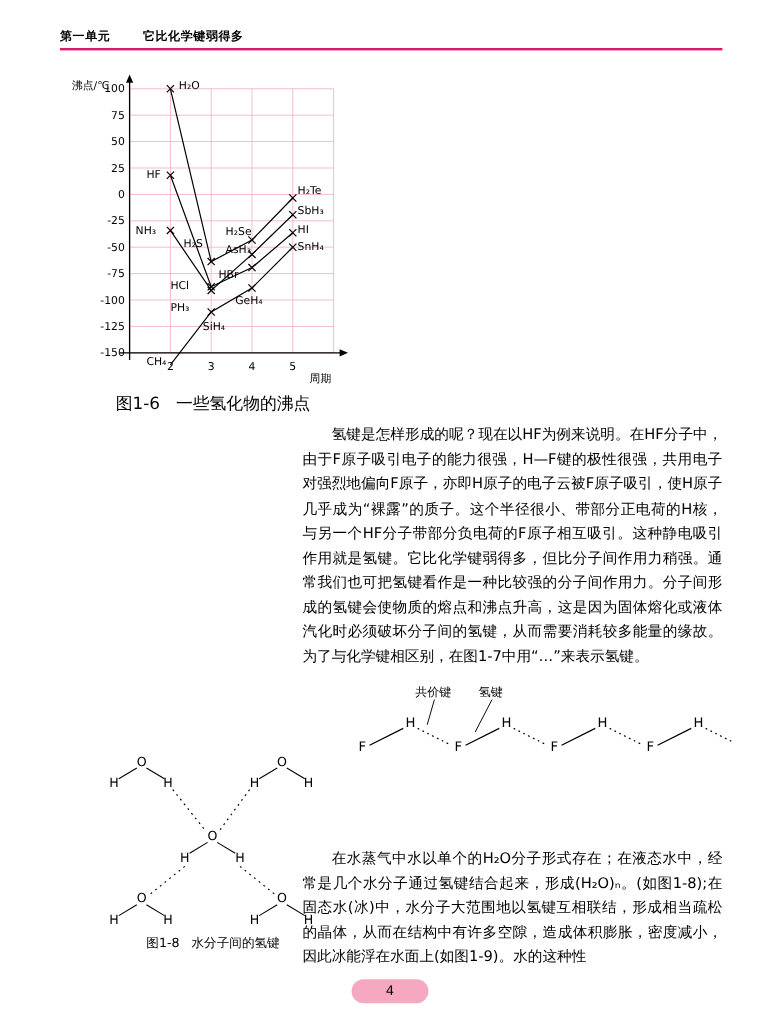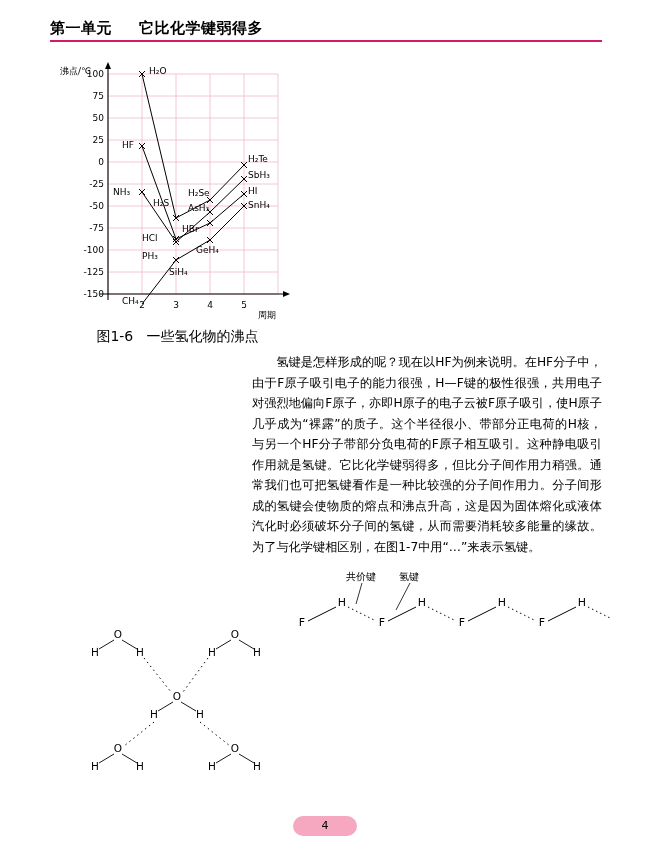--- a/index.html
+++ b/index.html
@@ -10,21 +10,21 @@
     position:relative;
     overflow:hidden;
   }
   .page{position:absolute;inset:0;}
 
   
   .header{
     position:absolute;left:50px;top:18px;width:552px;
   }
   .header-title{
-    font-size:15px;font-weight:bold;color:#000;
+    font-size:10px;font-weight:bold;color:#000;
     letter-spacing:0.5px;
     margin-top:36px;
   }
   .header-rule{
     position:absolute;left:50px;top:40px;width:552px;height:2px;
     background:#d61a6b;
   }
 
   
   .bodytext{
@@ -240,20 +240,24 @@
           <line x1="189" y1="132" x2="204" y2="141"></line>
         </g>
 
         <g stroke="#000" stroke-width="1" stroke-dasharray="1.5,3.5" fill="none">
           <line x1="94" y1="36" x2="121" y2="70"></line>
           <line x1="158" y1="36" x2="133" y2="70"></line>
           <line x1="104" y1="100" x2="74" y2="124"></line>
           <line x1="150" y1="100" x2="180" y2="124"></line>
         </g>
       </svg>
+      <div class="fig-caption" style="margin-top:2px;">
+        <span>图1-8</span>
+        &nbsp;&nbsp;<span>水分子间的氢键</span>
+      </div>
     </div>
   </div>
 
 
   <div style="position:absolute;left:252px;top:352px;width:350px;">
     <p class="bodytext indent" style="margin:0;">氢键是怎样形成的呢？现在以HF为例来说明。在HF分子中，由于F原子吸引电子的能力很强，H—F键的极性很强，共用电子对强烈地偏向F原子，亦即H原子的电子云被F原子吸引，使H原子几乎成为“裸露”的质子。这个半径很小、带部分正电荷的H核，与另一个HF分子带部分负电荷的F原子相互吸引。这种静电吸引作用就是氢键。它比化学键弱得多，但比分子间作用力稍强。通常我们也可把氢键看作是一种比较强的分子间作用力。分子间形成的氢键会使物质的熔点和沸点升高，这是因为固体熔化或液体汽化时必须破坏分子间的氢键，从而需要消耗较多能量的缘故。为了与化学键相区别，在图1-7中用“…”来表示氢键。</p>
   </div>
 
   <div style="position:absolute;left:284px;top:570px;width:330px;">
     <svg width="330" height="72" viewBox="0 0 330 72">
@@ -287,18 +291,21 @@
 
       <g stroke="#000" stroke-width="1" stroke-dasharray="1.5,3" fill="none">
         <line x1="64" y1="37" x2="92" y2="51"></line>
         <line x1="144" y1="37" x2="172" y2="51"></line>
         <line x1="224" y1="37" x2="252" y2="51"></line>
         <line x1="304" y1="37" x2="326" y2="48"></line>
       </g>
     </svg>
   </div>
 
+  <div style="position:absolute;left:252px;top:705px;width:350px;">
+    <p class="bodytext indent" style="margin:0;">在水蒸气中水以单个的H₂O分子形式存在；在液态水中，经常是几个水分子通过氢键结合起来，形成(H₂O)ₙ。(如图1-8);在固态水(冰)中，水分子大范围地以氢键互相联结，形成相当疏松的晶体，从而在结构中有许多空隙，造成体积膨胀，密度减小，因此冰能浮在水面上(如图1-9)。水的这种性</p>
+  </div>
 
   <div class="footer">
     <span class="pagenum-pill">4</span>
   </div>
 
 </div>
 
 </body></html>

